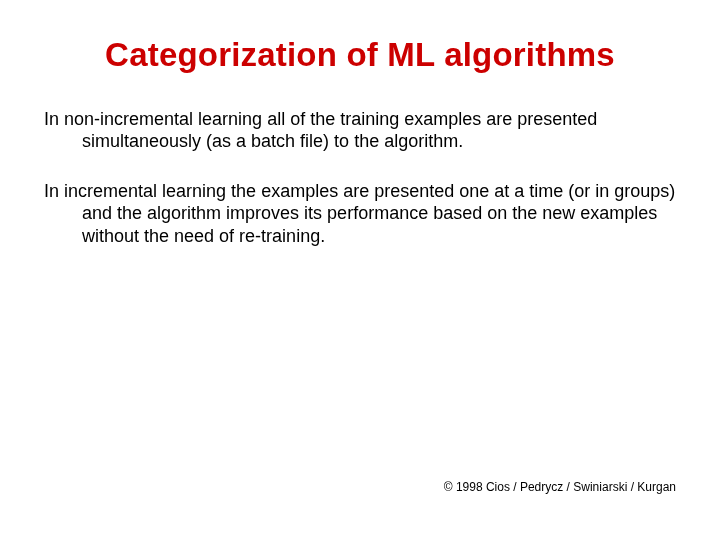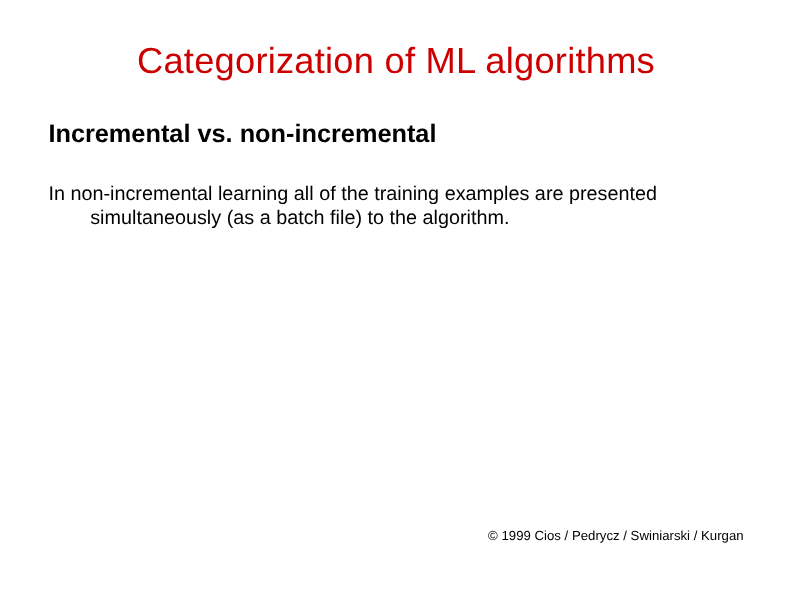--- a/index.html
+++ b/index.html
@@ -15,21 +15,21 @@
   .slide {
     box-sizing: border-box;
     width: 720px;
     height: 540px;
     padding: 24px 44px 0 44px;
     position: relative;
   }
   .title {
     color: #cc0000;
     font-size: 33px;
-    font-weight: normal;
+    font-weight: bold;
     text-align: center;
     margin: 12px 0 34px 0;
     letter-spacing: 0.2px;
   }
   .subhead {
     font-size: 23px;
     font-weight: bold;
     margin: 0 0 30px 0;
   }
   .para {
@@ -50,23 +50,25 @@
     font-size: 12px;
   }
 </style>
 </head>
 <body>
 
 <div class="slide">
 
   <h1 class="title">Categorization of ML algorithms</h1>
 
-  <div class="subhead">Incremental vs. non-incremental</div>
 
   <div class="para">
     <span class="wrap">In non-incremental learning all of the training examples are presented simultaneously (as a batch file) to the algorithm.</span>
   </div>
 
+  <div class="para">
+    <span class="wrap">In incremental learning the examples are presented one at a time (or in groups) and the algorithm improves its performance based on the new examples without the need of re-training.</span>
+  </div>
 
 
-  <div class="footer">© 1999 Cios / Pedrycz / Swiniarski / Kurgan</div>
+  <div class="footer">© 1998 Cios / Pedrycz / Swiniarski / Kurgan</div>
 
 </div>
 
 </body></html>

